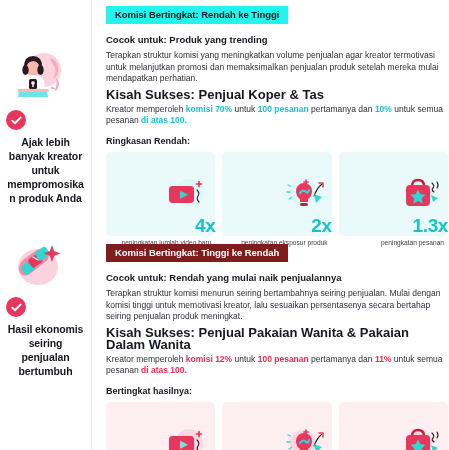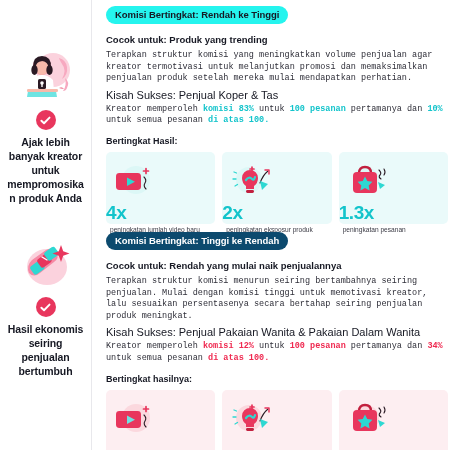--- a/index.html
+++ b/index.html
@@ -14,21 +14,21 @@
 
   
   .sidebar{
     width:92px;flex:0 0 92px;
     background:#ffffff;
     border-right:1px solid #e8e8ec;
     box-sizing:border-box;
     padding:48px 6px 0 6px;
     display:flex;flex-direction:column;align-items:center;
   }
-  .side-block{display:flex;flex-direction:column;align-items:center;width:100%;}
+  .side-block{display:flex;flex-direction:column;width:100%;}
   .side-block.second{margin-top:30px;}
   .illus{width:62px;height:58px;position:relative;margin-bottom:2px;}
   .illus svg{display:block;width:62px;height:58px;}
   .check-badge{
     width:20px;height:20px;border-radius:50%;
     background:#e8365d;
     display:flex;align-items:center;justify-content:center;
     margin:2px 0 5px 0;
   }
   .check-badge svg{width:11px;height:11px;display:block;}
@@ -43,45 +43,45 @@
     flex:1;
     box-sizing:border-box;
     padding:4px 1px 0 14px;
     overflow:hidden;
   }
   .section{margin-bottom:2px;}
   .section.two{margin-top:6px;}
 
   .pill{
     display:inline-block;
-    border-radius:9px;
+    border-radius:0;
     padding:3px 9px 4px 9px;
     font-size:9.5px;font-weight:bold;
     letter-spacing:-0.05px;
     color:#161823;
     white-space:nowrap;
   }
   .pill.cyan{background:#25f4ee;color:#161823;}
-  .pill.red{background:#0c4a6e;color:#ffffff;}
+  .pill.red{background:#7f1d1d;color:#ffffff;}
 
   .h-row{font-size:9.5px;font-weight:bold;margin:9px 16px 4px 0;line-height:13px;}
-  .body-txt{font-size:8.5px;line-height:11.6px;color:#2e2e38;margin:0 4px 4px 0;max-width:352px;font-family:Liberation Mono, monospace;}
-  .sub-h{font-size:11px;font-weight:normal;margin:2px 0 3px 0;line-height:12px;}
+  .body-txt{font-size:8.5px;line-height:11.6px;color:#2e2e38;margin:0 4px 4px 0;max-width:352px;}
+  .sub-h{font-size:13px;font-weight:bold;margin:2px 0 3px 0;line-height:12px;}
   .sum-h{font-size:9px;font-weight:bold;margin:8px 0 5px 0;line-height:12px;}
   .hl-cyan{color:#13c4cb;font-weight:bold;}
   .hl-red{color:#ef2950;font-weight:bold;}
 
   
   .cards{display:flex;gap:7px;}
   .card{
-    width:113px;height:72px;
+    width:113px;height:84px;
     border-radius:5px;
     box-sizing:border-box;
-    display:flex;flex-direction:column;align-items:flex-start;
-    padding-top:9px;
+    display:flex;flex-direction:column;align-items:flex-end;
+    padding-top:22px;
   }
   .card.cyan{background:#eafafa;}
   .card.pink{background:#fdeef1;}
   .card-icon{width:56px;height:40px;}
   .card-icon svg{display:block;width:56px;height:40px;}
   .card-val{font-size:19px;font-weight:bold;line-height:21px;margin-top:1px;letter-spacing:-0.4px;}
   .card.cyan .card-val{color:#13c4cb;}
   .card-lbl{font-size:6.6px;line-height:9px;color:#3b3b45;text-align:center;margin-top:2px;padding:0 4px;}
 </style>
 </head>
@@ -153,24 +153,24 @@
       </div>
 
       <p class="body-txt">Terapkan struktur komisi yang meningkatkan volume penjualan agar kreator termotivasi untuk melanjutkan promosi dan memaksimalkan penjualan produk setelah mereka mulai mendapatkan perhatian.</p>
 
       <div class="sub-h">
         <span>Kisah Sukses:</span>
         <span>Penjual Koper &amp; Tas</span>
       </div>
 
       <p class="body-txt">
-        <span>Kreator memperoleh </span><span class="hl-cyan">komisi 83%</span><span> untuk </span><span class="hl-cyan">100 pesanan</span><span> pertamanya dan </span><span class="hl-cyan">10%</span><span> untuk semua pesanan </span><span class="hl-cyan">di atas 100.</span>
+        <span>Kreator memperoleh </span><span class="hl-cyan">komisi 70%</span><span> untuk </span><span class="hl-cyan">100 pesanan</span><span> pertamanya dan </span><span class="hl-cyan">10%</span><span> untuk semua pesanan </span><span class="hl-cyan">di atas 100.</span>
       </p>
 
-      <div class="sum-h">Bertingkat Hasil:</div>
+      <div class="sum-h">Ringkasan Rendah:</div>
 
       <div class="cards">
         <div class="card cyan">
           <div class="card-icon">
             <svg viewBox="0 0 56 40">
               <circle cx="30" cy="19" r="14" fill="#dcf7f6"></circle>
               <rect x="10" y="12" width="25" height="17" rx="3.4" fill="#e8365d"></rect>
               <path d="M21 16.5 l8 4.3 l-8 4.3z" fill="#2ed8d2"></path>
               <path d="M40 7.5 l0 5 M37.5 10 l5 0" stroke="#e8365d" stroke-width="1.7" stroke-linecap="round"></path>
               <path d="M38 16 q3 3 1 6 q-2 3 1 6" stroke="#2a1a24" stroke-width="1.1" fill="none" stroke-linecap="round"></path>
@@ -225,21 +225,21 @@
       </div>
 
       <p class="body-txt">Terapkan struktur komisi menurun seiring bertambahnya seiring penjualan. Mulai dengan komisi tinggi untuk memotivasi kreator, lalu sesuaikan persentasenya secara bertahap seiring penjualan produk meningkat.</p>
 
       <div class="sub-h">
         <span>Kisah Sukses:</span>
         <span>Penjual Pakaian Wanita &amp; Pakaian Dalam Wanita</span>
       </div>
 
       <p class="body-txt">
-        <span>Kreator memperoleh </span><span class="hl-red">komisi 12%</span><span> untuk </span><span class="hl-red">100 pesanan</span><span> pertamanya dan </span><span class="hl-red">34%</span><span> untuk semua pesanan </span><span class="hl-red">di atas 100.</span>
+        <span>Kreator memperoleh </span><span class="hl-red">komisi 12%</span><span> untuk </span><span class="hl-red">100 pesanan</span><span> pertamanya dan </span><span class="hl-red">11%</span><span> untuk semua pesanan </span><span class="hl-red">di atas 100.</span>
       </p>
 
       <div class="sum-h">Bertingkat hasilnya:</div>
 
       <div class="cards">
         <div class="card pink">
           <div class="card-icon">
             <svg viewBox="0 0 56 40">
               <circle cx="30" cy="19" r="14" fill="#fbd8de"></circle>
               <rect x="10" y="12" width="25" height="17" rx="3.4" fill="#e8365d"></rect>

